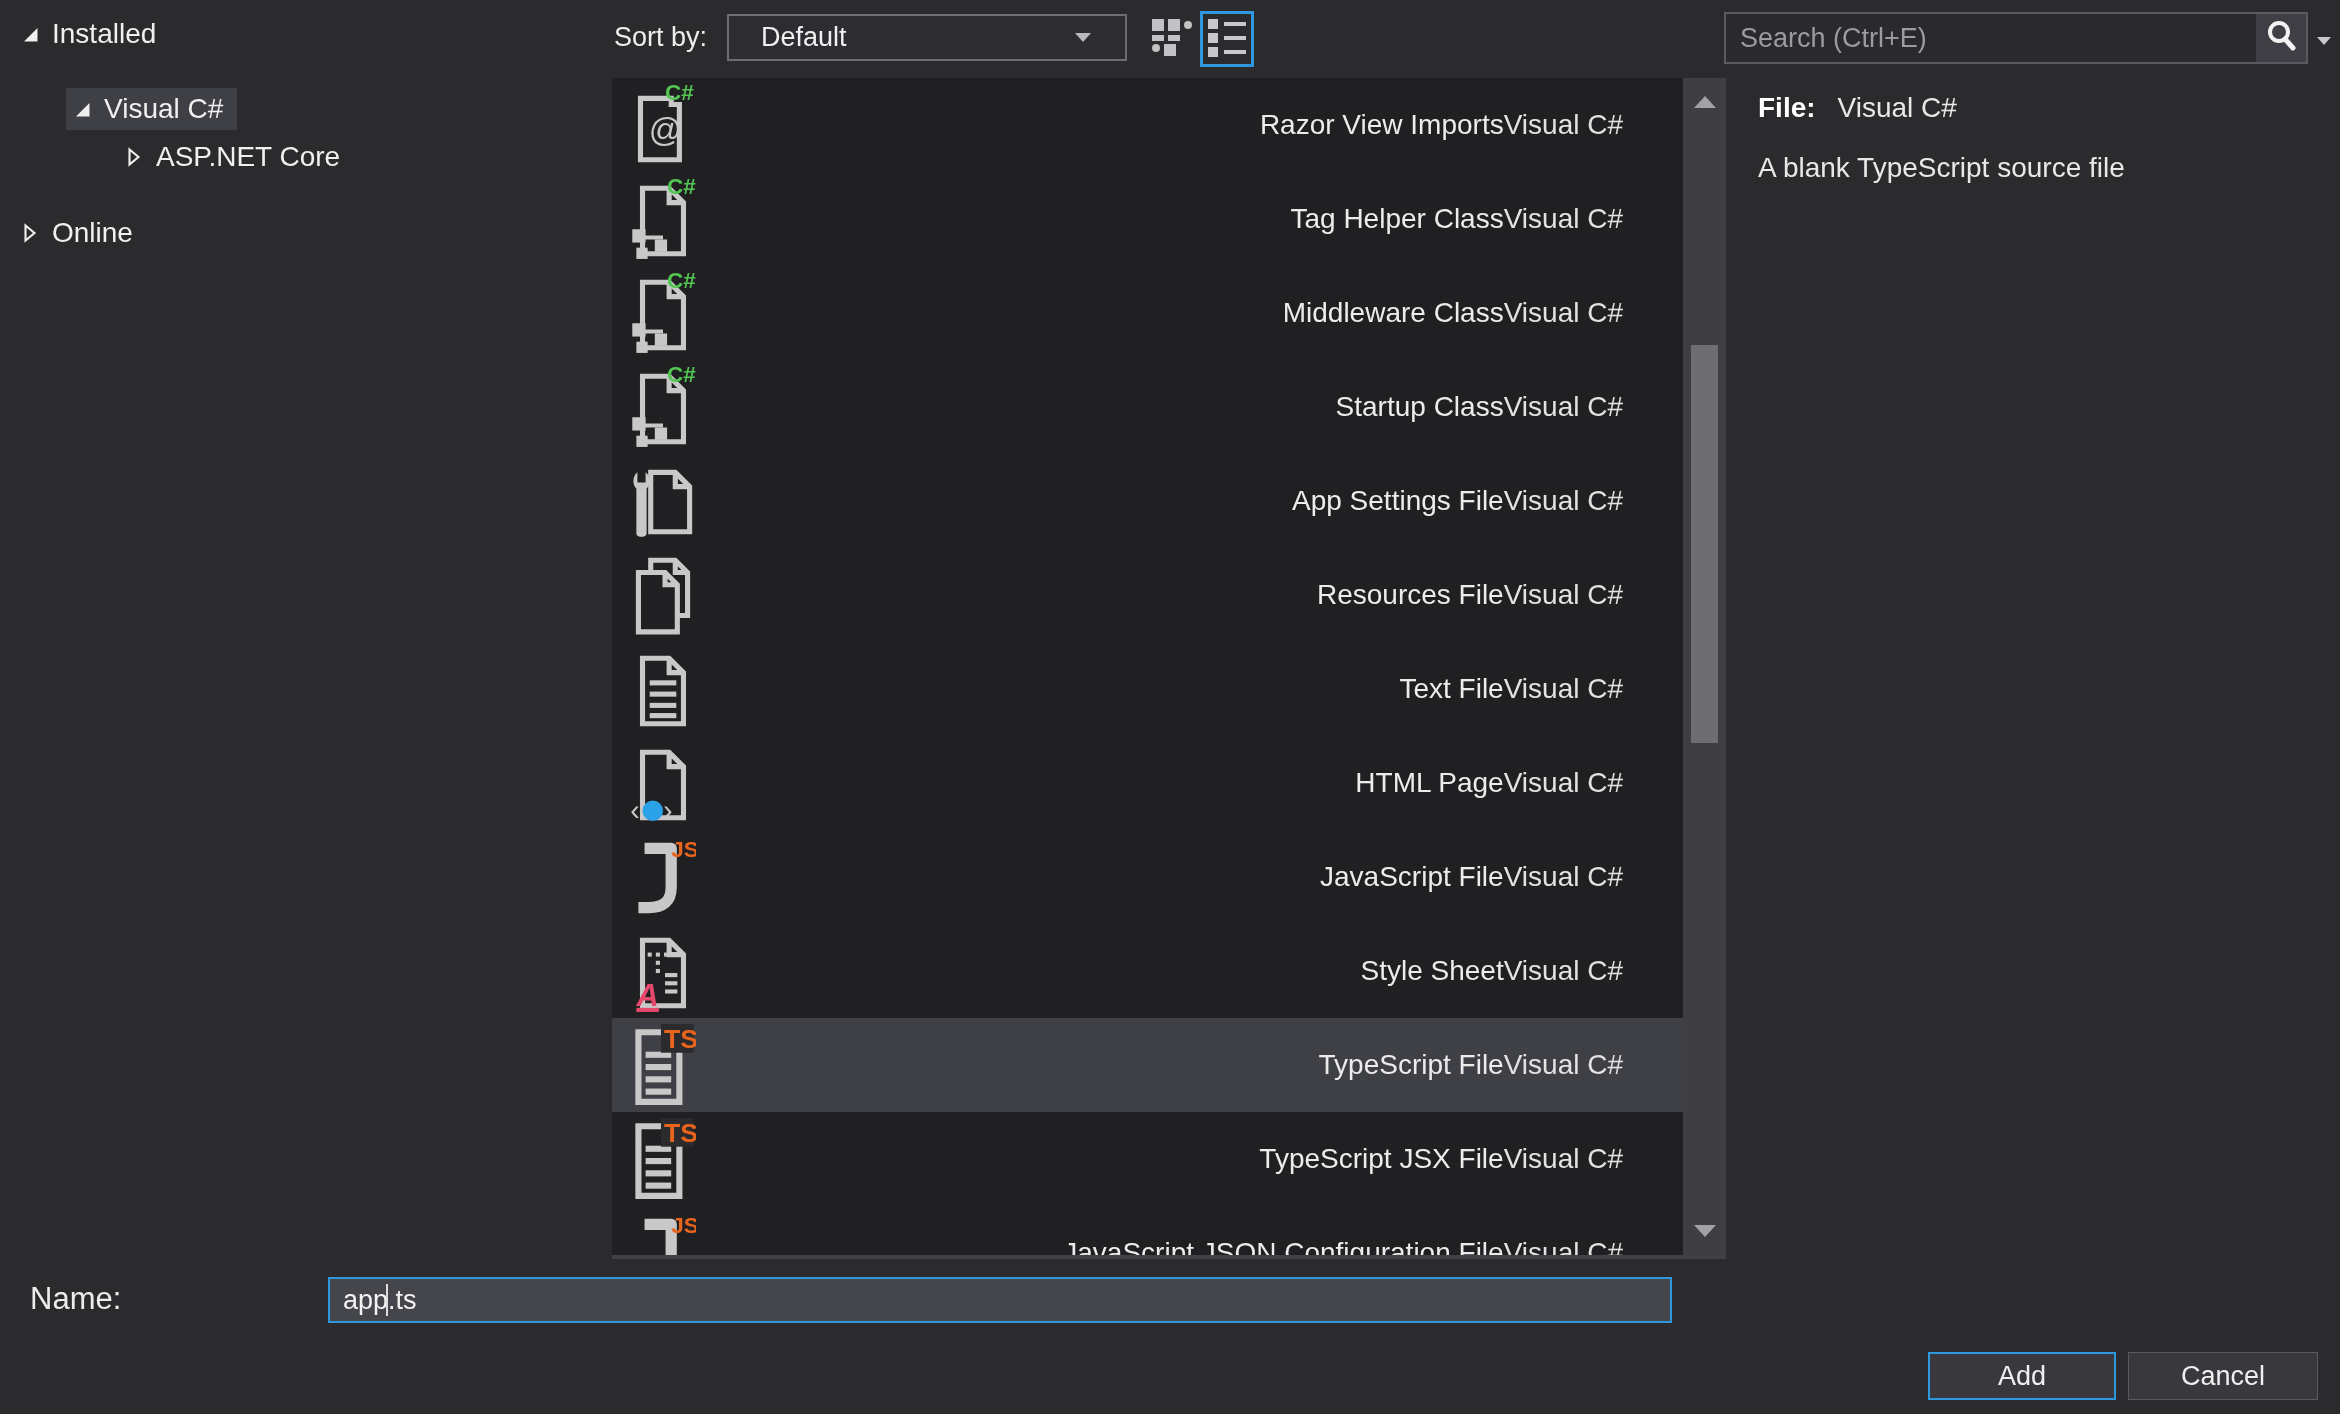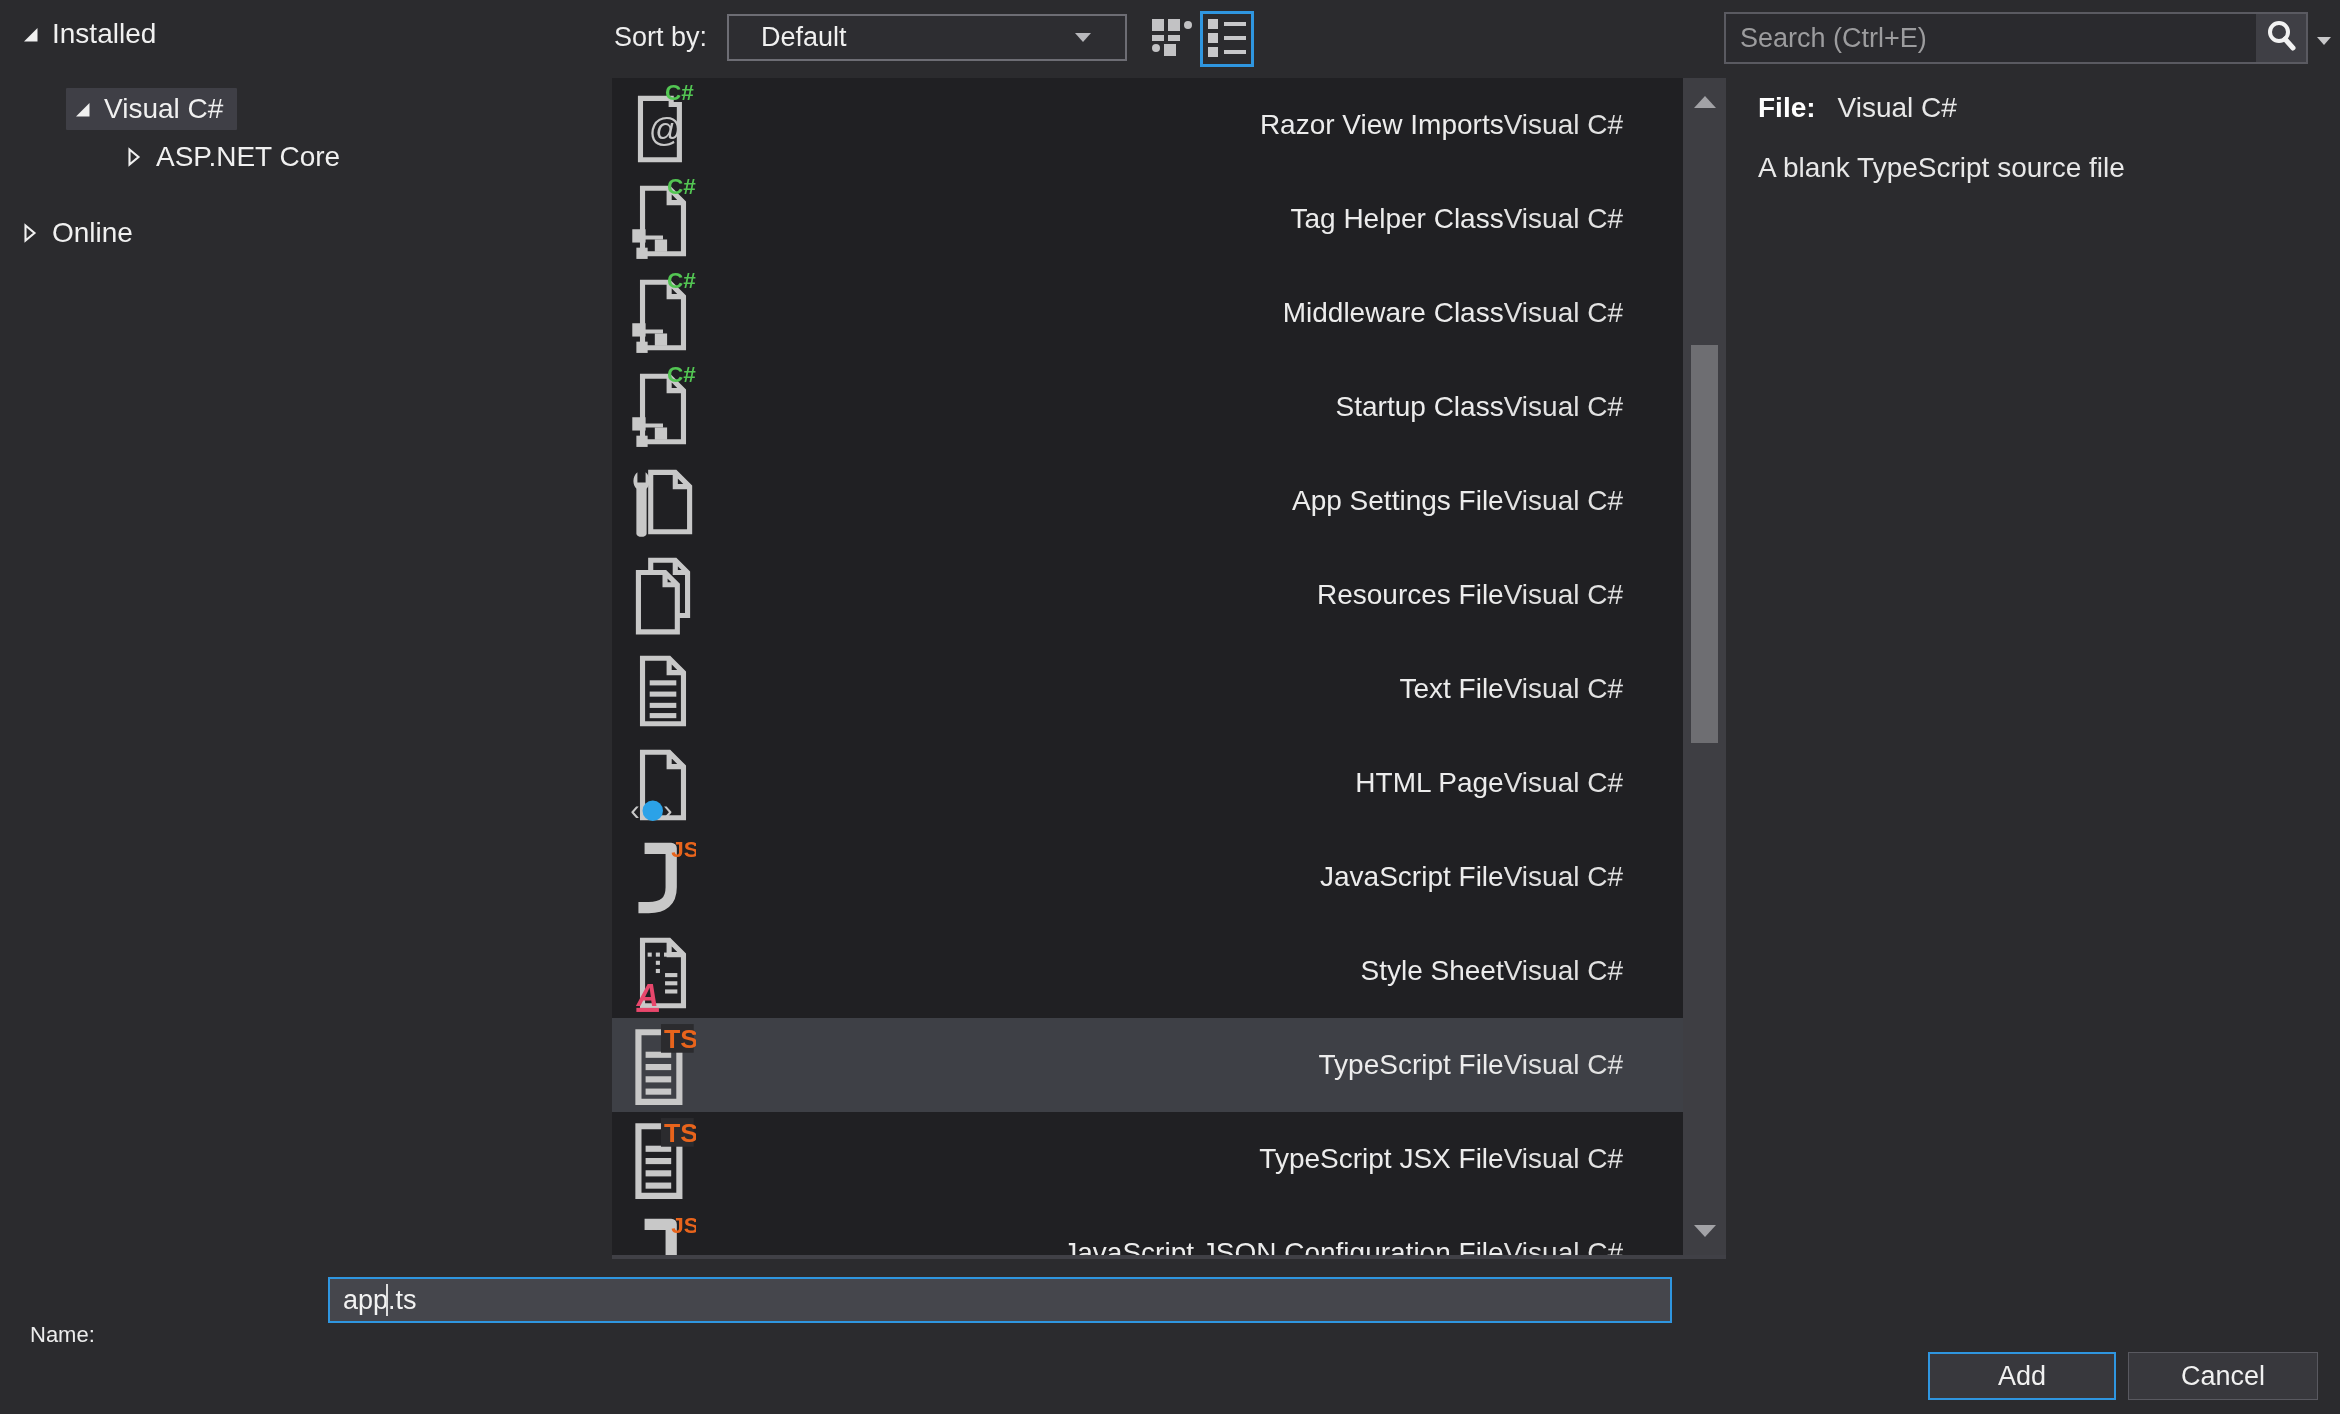--- a/index.html
+++ b/index.html
@@ -48,21 +48,21 @@
   .search-input::placeholder { color:#9c9c9e; opacity:1; }
   .search-mag { width:50px; background:#3f3f45; display:flex; align-items:center; justify-content:center; }
   .search-drop { position:absolute; left:2316px; top:32px; }
   .details { position:absolute; left:1758px; top:92px; width:560px; }
   .d-line1 { font-size:28px; }
   .d-type-label { font-weight:bold; color:#ffffff; }
   .d-type-value { color:#e8e8e8; margin-left:22px; }
   .d-desc { margin-top:28px; font-size:28px; color:#e8e8e8; }
 
   
-  .name-label { position:absolute; left:30px; top:1322px; font-size:22px; color:#ececec; }
+  .name-label { position:absolute; left:30px; top:1281px; font-size:31px; color:#ececec; }
   .name-wrap { position:absolute; left:328px; top:1277px; width:1344px; height:46px; }
   .name-input { width:100%; height:100%; background:#45464c; border:2px solid #2f96e0; color:#f2f2f2; font-size:27px; font-family:"Liberation Sans", sans-serif; padding:0 13px; outline:none; }
   .caret { position:absolute; left:58px; top:7px; width:2px; height:32px; background:#dcdcdc; }
   .btn { position:absolute; top:1352px; height:48px; background:#38383d; color:#f0f0f0; font-size:27px; font-family:"Liberation Sans", sans-serif; display:flex; align-items:center; justify-content:center; cursor:default; }
   .btn-add { left:1928px; width:188px; border:2px solid #2f96e0; }
   .btn-cancel { left:2128px; width:190px; border:1px solid #595960; }
 </style>
 </head>
 <body>
 

